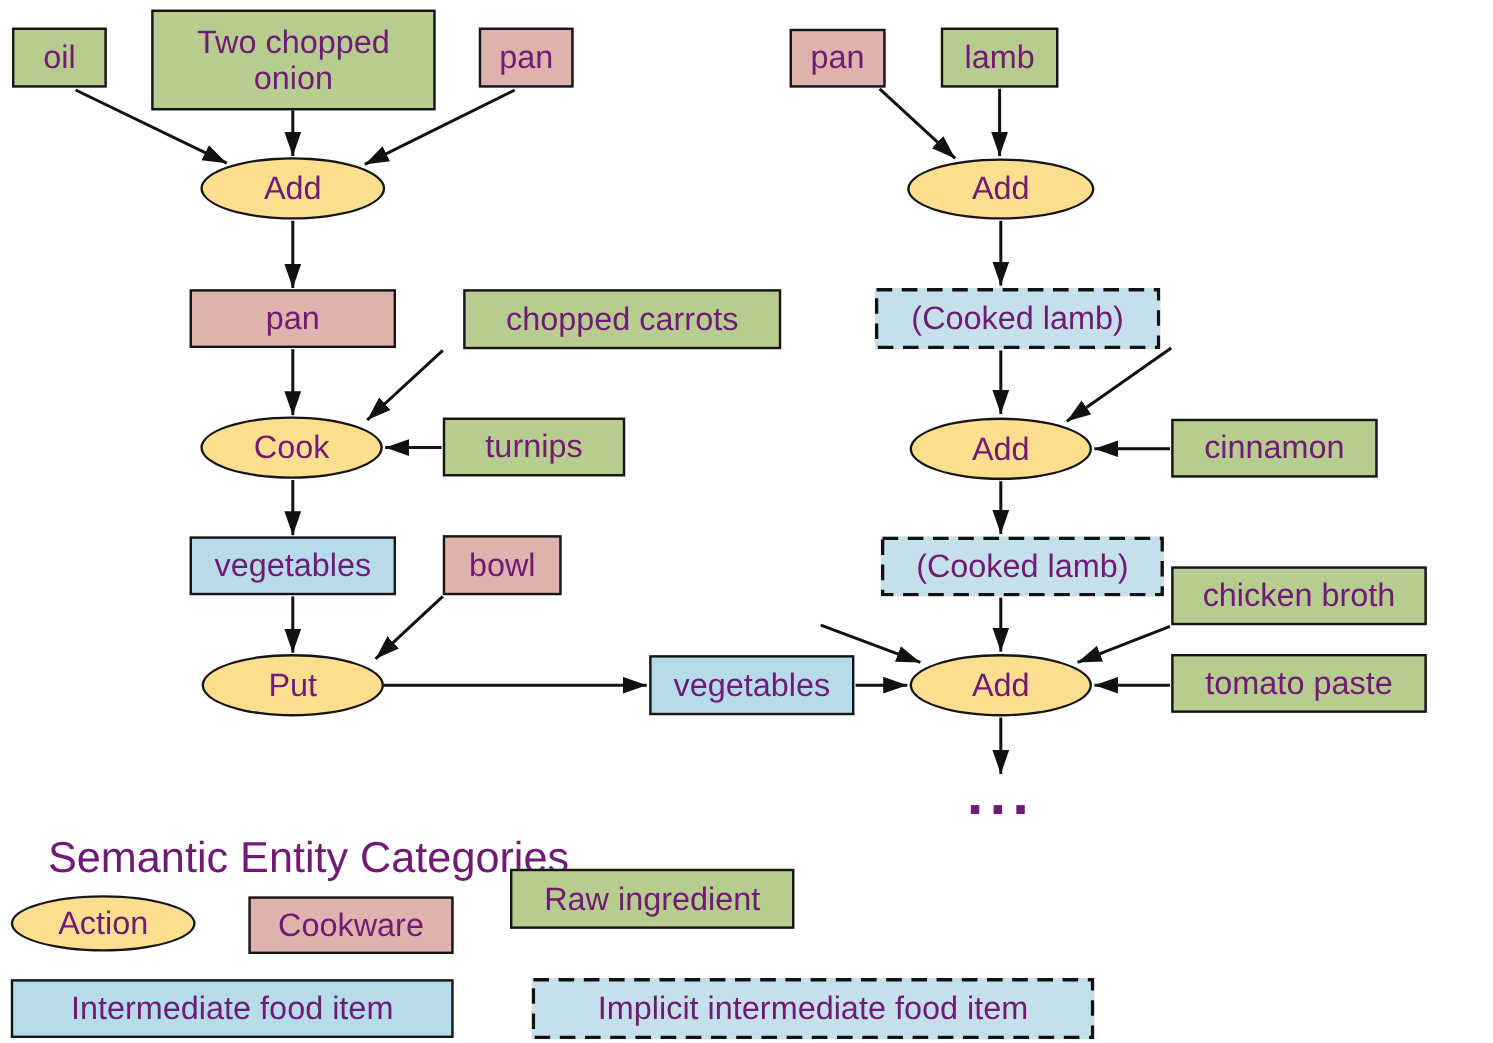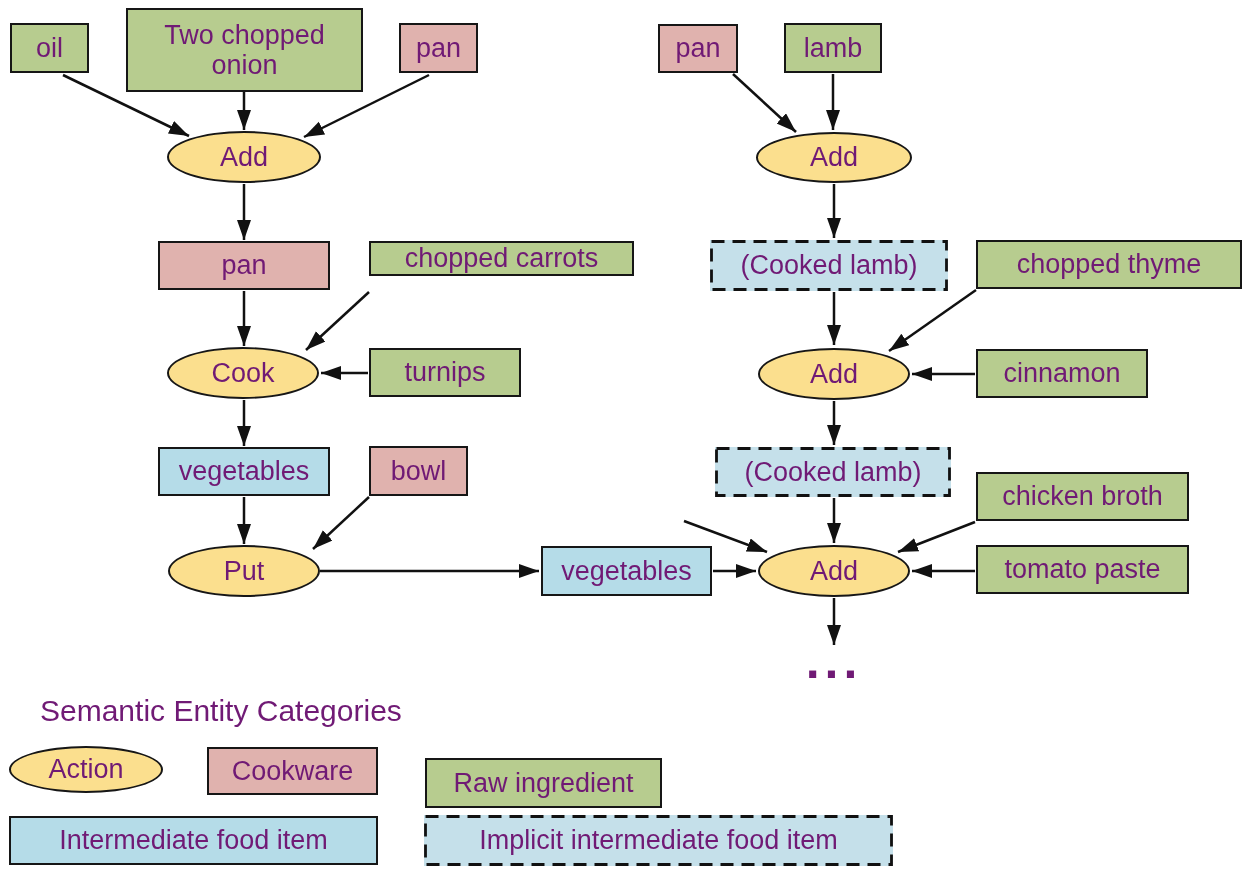--- a/index.html
+++ b/index.html
@@ -11,25 +11,25 @@
   .node{
     position:absolute;display:flex;align-items:center;justify-content:center;
     box-sizing:border-box;border:2.5px solid #161616;text-align:center;
     font-size:27px;line-height:1.12;
   }
   .ellipse{border-radius:50%;}
   .green{background:var(--raw,#b7cc8f);}
   .pink{background:var(--cookware,#e0b2ae);}
   .yellow{background:var(--action,#fbdf8e);}
   .blue{background:var(--intermediate,#b5dce8);}
-  .dashed{background:var(--implicit,#c5e0ea);border:none;}
+  .dashed{background:var(--implicit,#c5e0ea);border:none;margin-left:19px;}
   .dashed .dashrect{position:absolute;left:0;top:0;}
   .dashed .lbl{position:relative;}
   .lbl{display:block;}
-  #legend-title{position:absolute;left:40px;top:694px;font-size:30px;}
+  #legend-title{position:absolute;left:40px;top:694px;font-size:36px;}
   #dots{
     position:absolute;left:796px;top:636px;width:76px;text-align:center;
     font-size:50px;font-weight:bold;letter-spacing:5px;line-height:1;
   }
 </style>
 </head>
 <body>
 
 <div id="canvas">
 
@@ -78,21 +78,21 @@
   </div>
   <div class="node pink" style="left:399px;top:23px;width:79px;height:50px">
     <span class="lbl">pan</span>
   </div>
   <div class="node yellow ellipse" style="left:167px;top:131px;width:154px;height:52px">
     <span class="lbl">Add</span>
   </div>
   <div class="node pink" style="left:158px;top:241px;width:172px;height:49px">
     <span class="lbl">pan</span>
   </div>
-  <div class="node green" style="left:369px;top:241px;width:265px;height:35px">
+  <div class="node green" style="left:386px;top:241px;width:265px;height:50px">
     <span class="lbl">chopped carrots</span>
   </div>
   <div class="node yellow ellipse" style="left:167px;top:347px;width:152px;height:52px">
     <span class="lbl">Cook</span>
   </div>
   <div class="node green" style="left:369px;top:348px;width:152px;height:49px">
     <span class="lbl">turnips</span>
   </div>
   <div class="node blue" style="left:158px;top:447px;width:172px;height:49px">
     <span class="lbl">vegetables</span>
@@ -116,23 +116,20 @@
   </div>
   <div class="node yellow ellipse" style="left:756px;top:132px;width:156px;height:51px">
     <span class="lbl">Add</span>
   </div>
   <div class="node dashed" style="left:710px;top:240px;width:238px;height:51px">
     <svg class="dashrect" width="238" height="51">
       <rect x="1.5" y="1.5" width="235" height="48" fill="none" stroke="#111" stroke-width="2.8" stroke-dasharray="13 8"></rect>
     </svg>
     <span class="lbl">(Cooked lamb)</span>
   </div>
-  <div class="node green" style="left:976px;top:240px;width:266px;height:49px">
-    <span class="lbl">chopped thyme</span>
-  </div>
   <div class="node yellow ellipse" style="left:758px;top:348px;width:152px;height:52px">
     <span class="lbl">Add</span>
   </div>
   <div class="node green" style="left:976px;top:349px;width:172px;height:49px">
     <span class="lbl">cinnamon</span>
   </div>
   <div class="node dashed" style="left:715px;top:447px;width:236px;height:50px">
     <svg class="dashrect" width="236" height="50">
       <rect x="1.5" y="1.5" width="233" height="47" fill="none" stroke="#111" stroke-width="2.8" stroke-dasharray="13 8"></rect>
     </svg>
@@ -151,21 +148,21 @@
   <div id="dots">...</div>
 
   <div id="legend-title">Semantic Entity Categories</div>
 
   <div class="node yellow ellipse" style="left:9px;top:746px;width:154px;height:47px">
     <span class="lbl">Action</span>
   </div>
   <div class="node pink" style="left:207px;top:747px;width:171px;height:48px">
     <span class="lbl">Cookware</span>
   </div>
-  <div class="node green" style="left:425px;top:758px;width:237px;height:50px">
+  <div class="node green" style="left:425px;top:724px;width:237px;height:50px">
     <span class="lbl">Raw ingredient</span>
   </div>
   <div class="node blue" style="left:9px;top:816px;width:369px;height:49px">
     <span class="lbl">Intermediate food item</span>
   </div>
   <div class="node dashed" style="left:424px;top:815px;width:469px;height:51px">
     <svg class="dashrect" width="469" height="51">
       <rect x="1.5" y="1.5" width="466" height="48" fill="none" stroke="#111" stroke-width="2.8" stroke-dasharray="13 8"></rect>
     </svg>
     <span class="lbl">Implicit intermediate food item</span>

